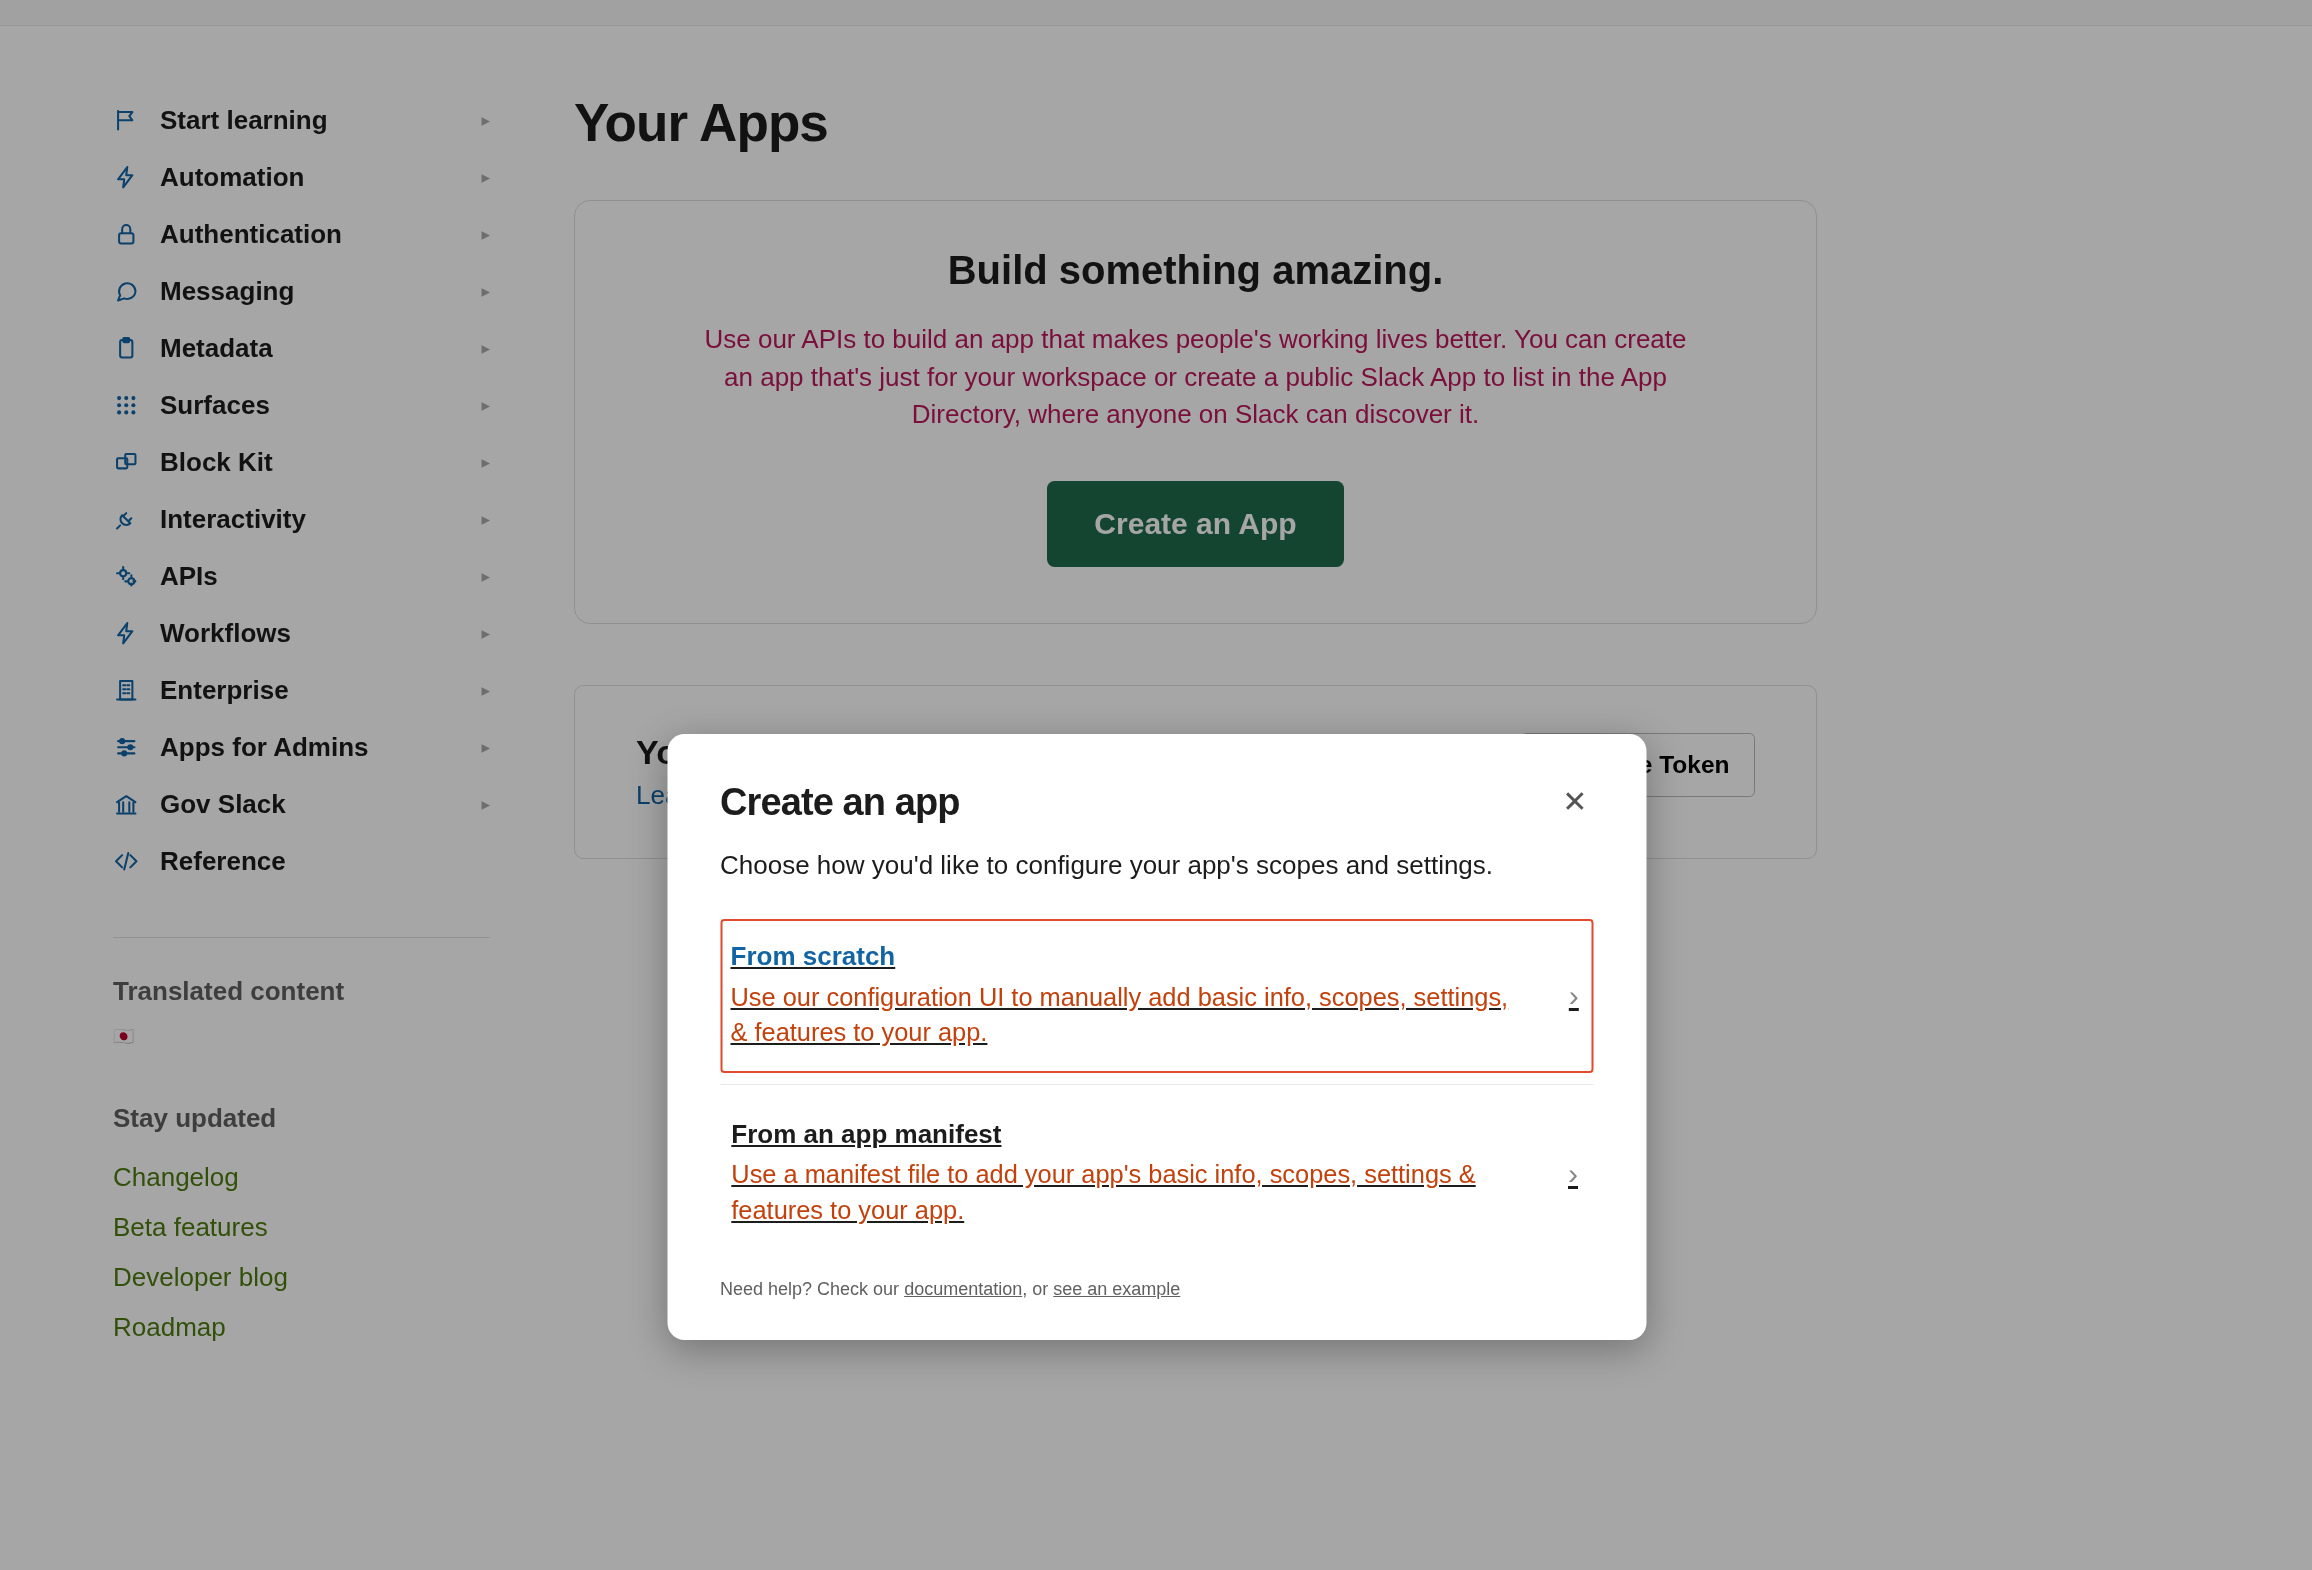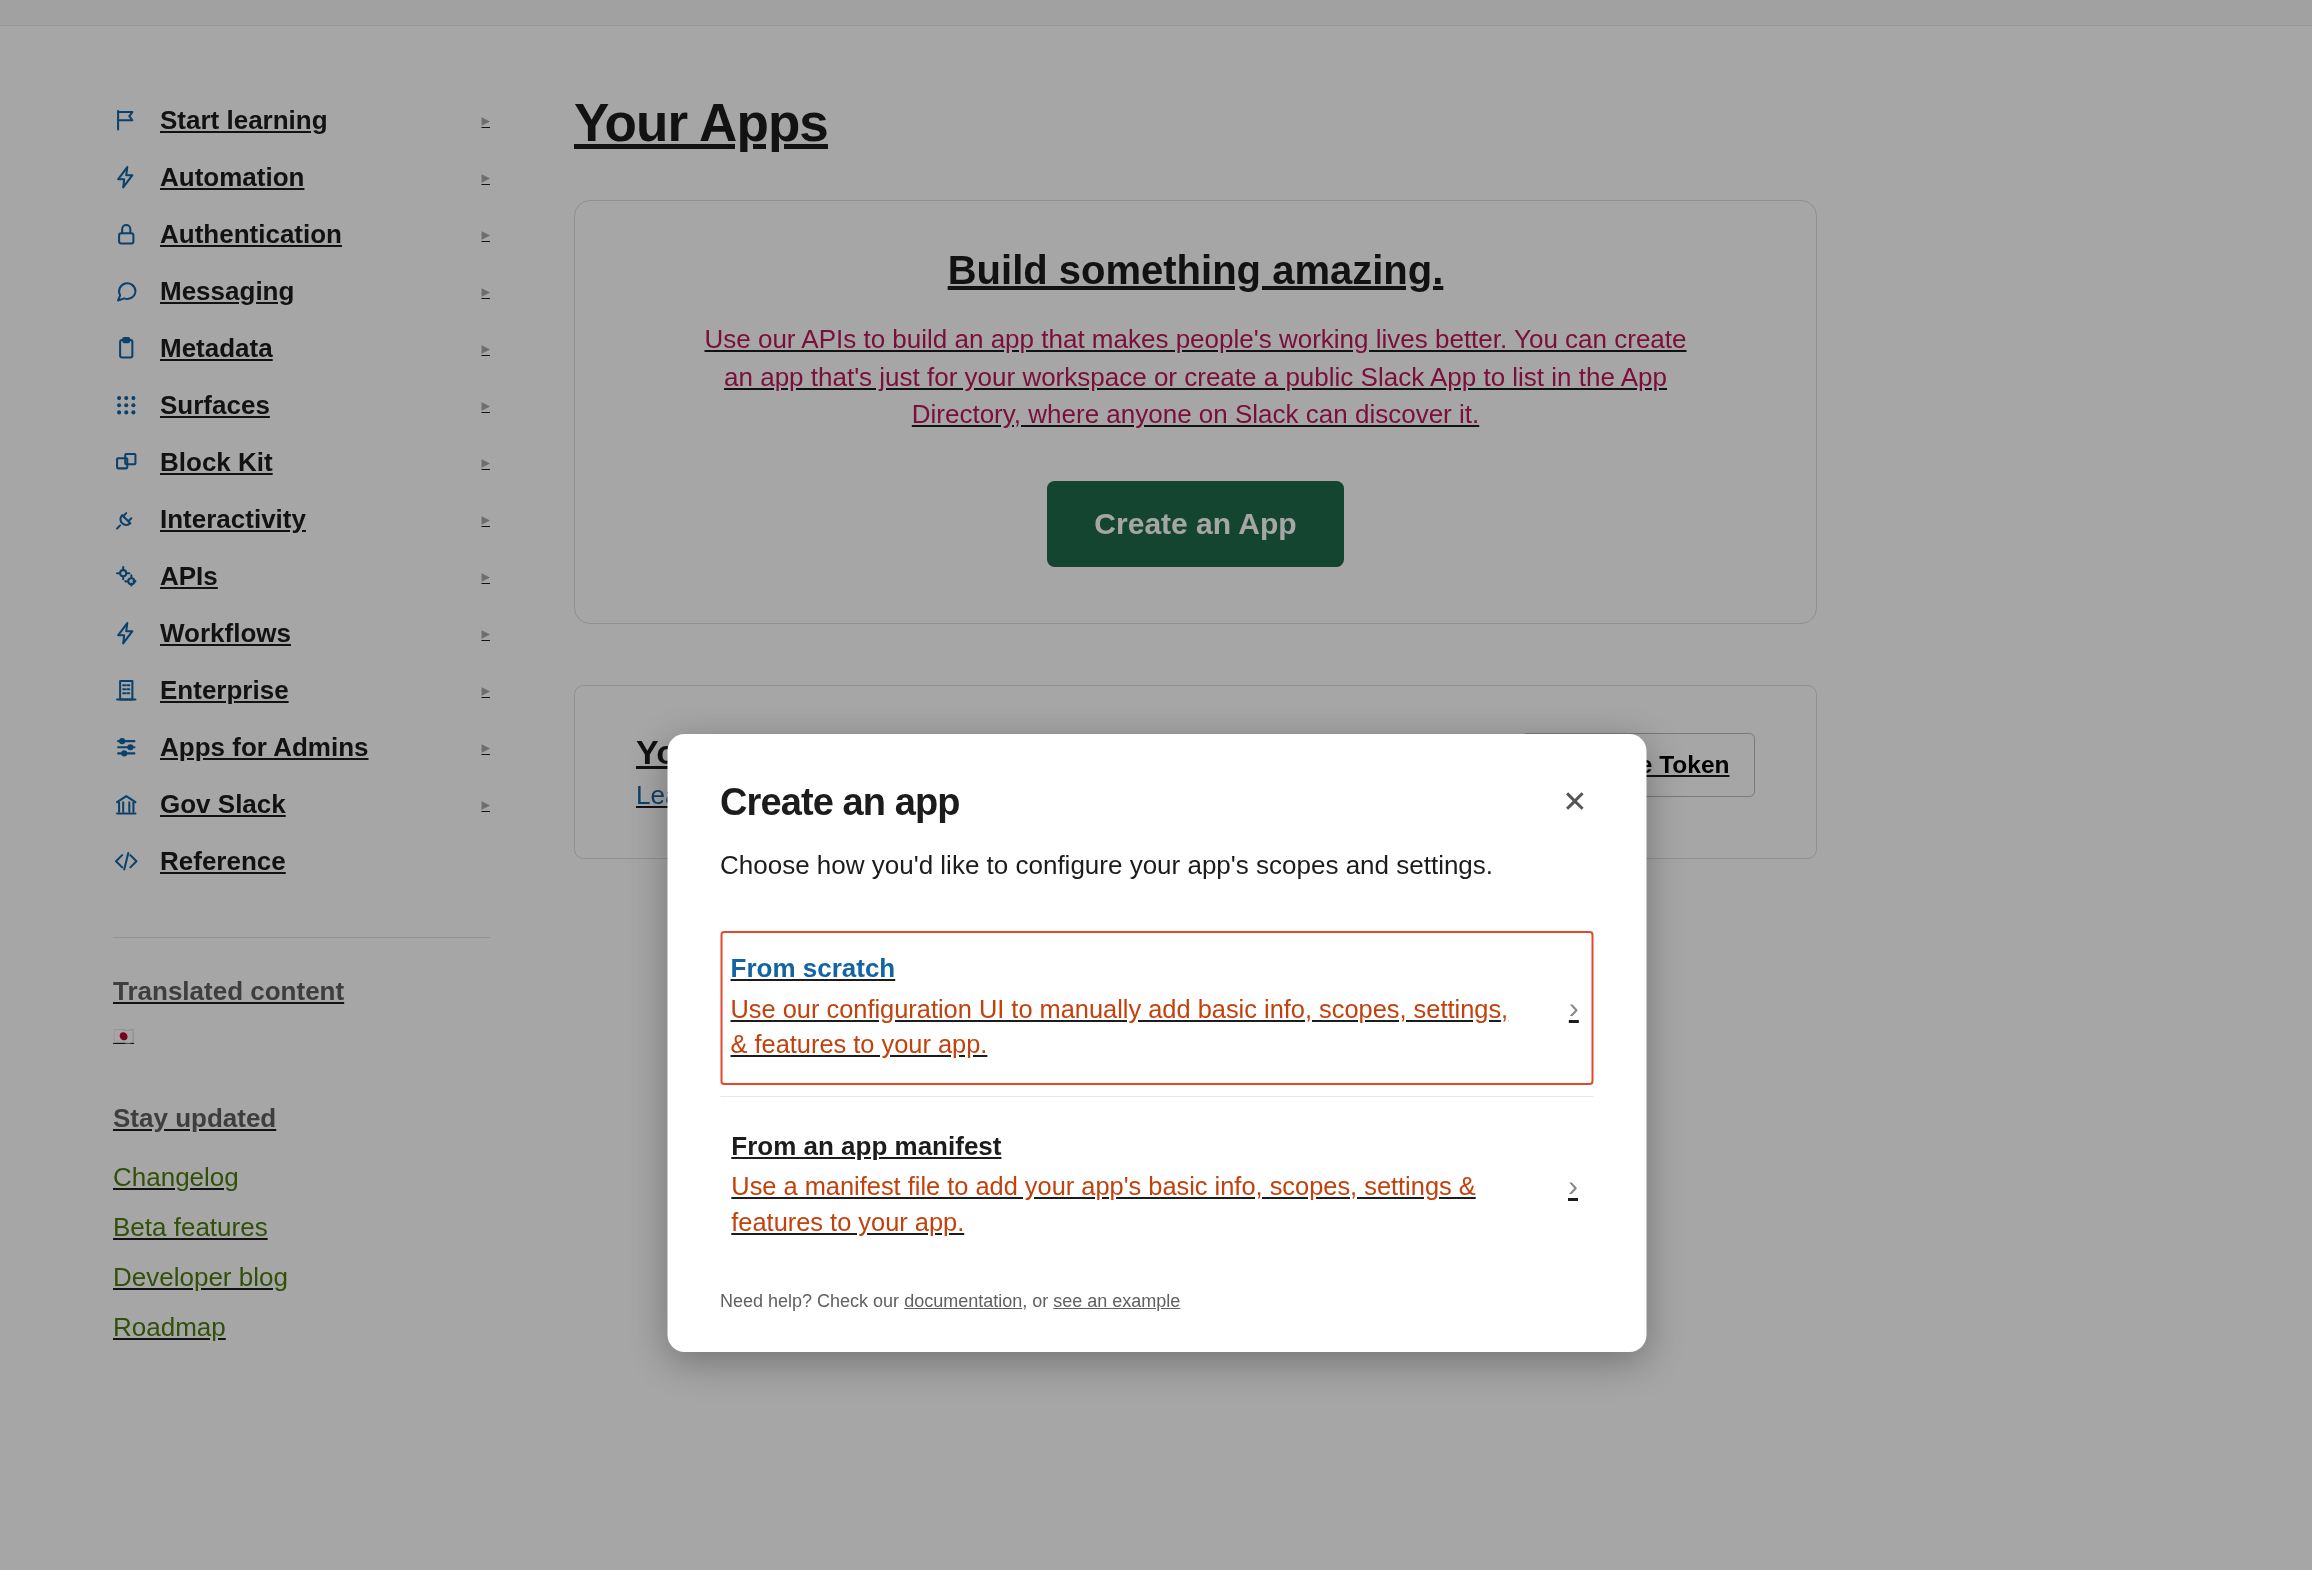--- a/index.html
+++ b/index.html
@@ -12,21 +12,20 @@
       height: 1571px;
     }
     .top-bar {
       height: 26px;
       background: #f8f8f8;
       border-bottom: 0.9px solid #e8e8e8;
     }
     .page-wrap {
       display: flex;
       padding: 66px 12px 0 113px;
-      text-decoration: underline;
     }
     .sidebar {
       width: 405px;
       flex-shrink: 0;
     }
     .sidebar-item {
       display: flex;
       align-items: center;
       padding: 13px 0;
       cursor: pointer;
@@ -173,21 +172,21 @@
       border: none;
       font-size: 30px;
       color: #555;
       cursor: pointer;
       line-height: 1;
       padding: 5.6px;
     }
     .modal-subtitle {
       font-size: 26px;
       color: #1d1c1d;
-      margin-bottom: 50px;
+      margin-bottom: 38px;
     }
     .option {
       display: flex;
       align-items: center;
       padding: 22.6px 15px 22.6px 11.3px;
       cursor: pointer;
       border-radius: 3.8px;
       text-decoration: underline;
     }
     .option.highlighted {

